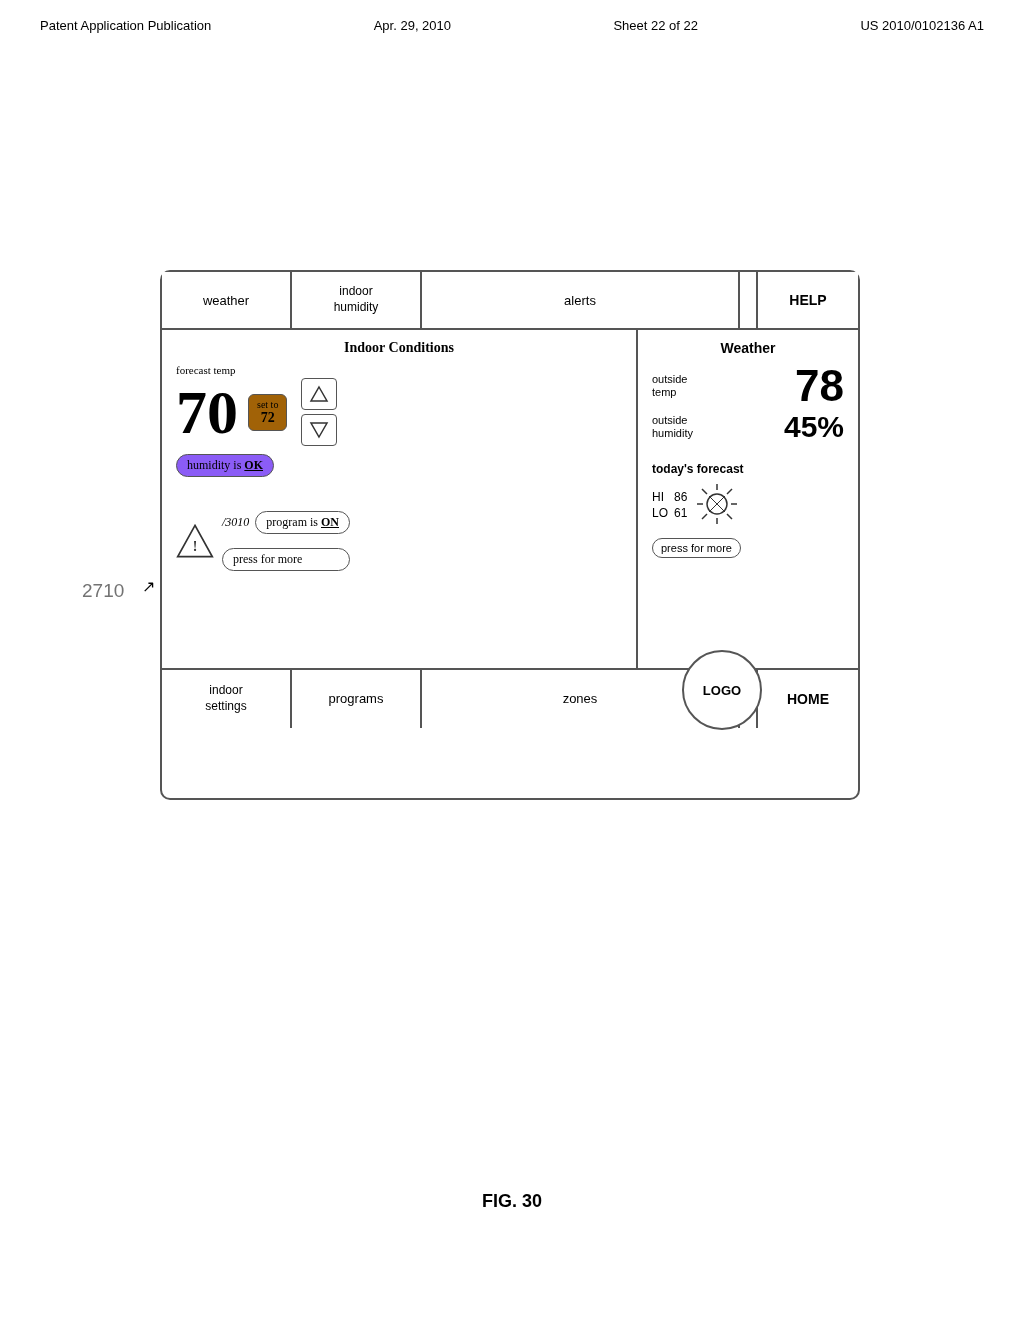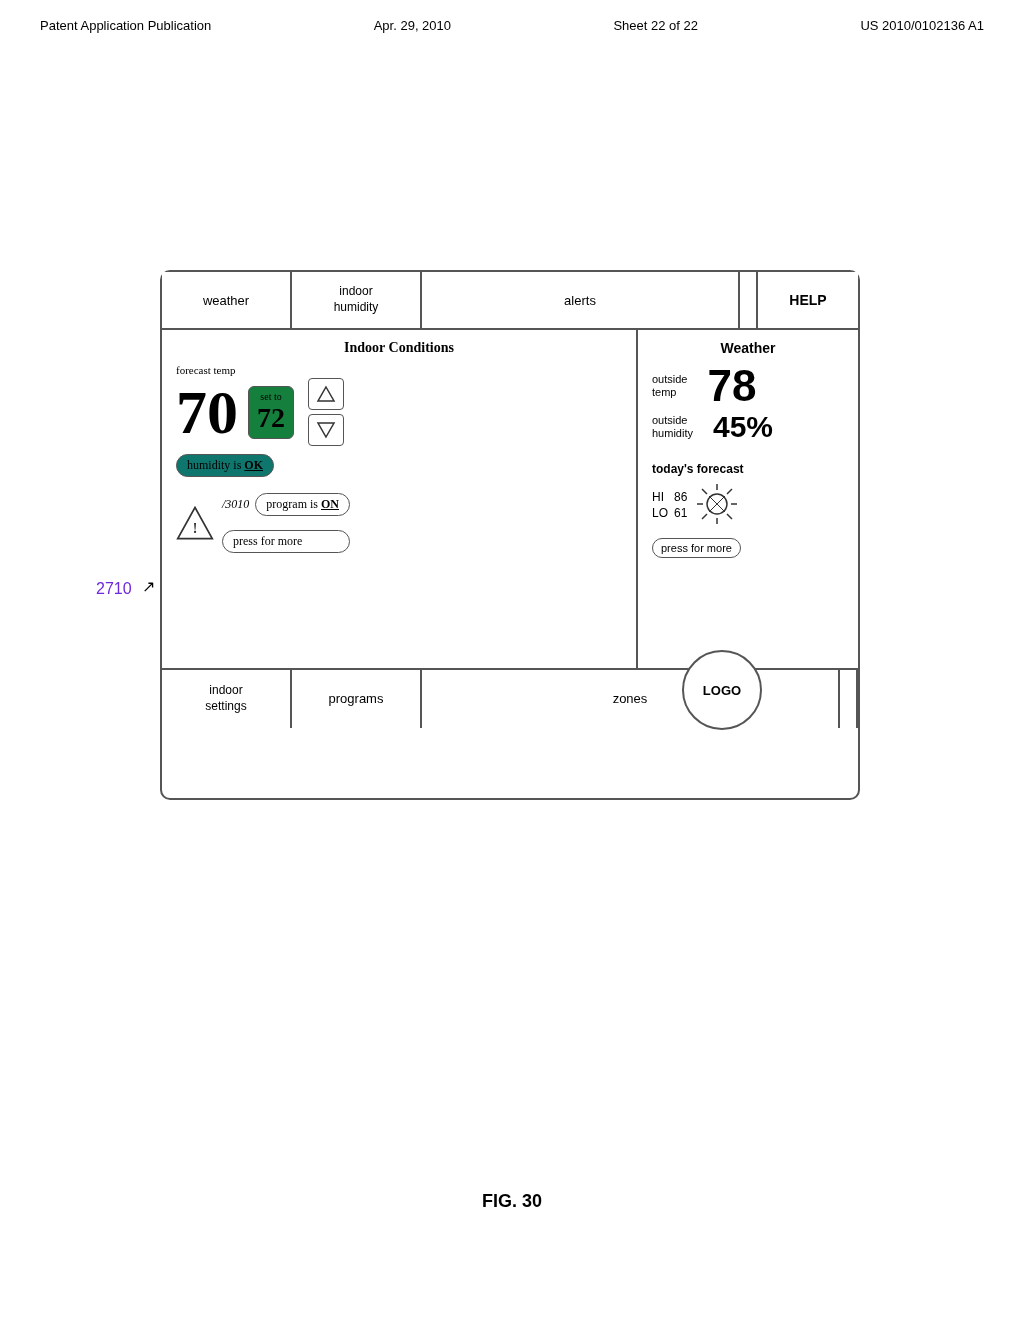--- a/index.html
+++ b/index.html
@@ -35,23 +35,23 @@
       border: 2.5px solid #555;
       border-radius: 10px;
       background: #fff;
       padding: 0;
     }
 
     
     .label-2710 {
       position: absolute;
       top: 580px;
-      left: 96px;
-      font-size: 16px;
-      color: #6d28d9;
+      left: 82px;
+      font-size: 19px;
+      color: #737373;
     }
     .label-arrow {
       position: absolute;
       top: 577px;
       left: 142px;
       font-size: 14px;
       color: #000;
     }
 
     
@@ -118,28 +118,28 @@
       font-weight: bold;
       line-height: 1;
       color: #000;
     }
     .set-to-box {
       border: 1.5px solid #555;
       border-radius: 6px;
       padding: 4px 8px;
       text-align: center;
       font-size: 11px;
-      background: #15803d;
+      background: #a16207;
     }
     .set-to-box .set-to-label {
       font-size: 10px;
       display: block;
     }
     .set-to-box .set-to-value {
-      font-size: 28px;
+      font-size: 14px;
       font-weight: bold;
     }
     .up-down-buttons {
       display: flex;
       flex-direction: column;
       gap: 4px;
       margin-left: 4px;
     }
     .arrow-btn {
       width: 36px;
@@ -152,22 +152,22 @@
       font-size: 16px;
       cursor: pointer;
       background: #fff;
     }
     .humidity-ok-box {
       border: 1.5px solid #555;
       border-radius: 14px;
       display: inline-block;
       padding: 3px 10px;
       font-size: 12px;
-      margin-bottom: 6px;
-      background: #0f766e;
+      margin-bottom: 24px;
+      background: #8b5cf6;
     }
     .humidity-ok-box span.ok-bold {
       font-weight: bold;
       text-decoration: underline;
     }
     .warning-triangle {
       display: flex;
       align-items: center;
       justify-content: center;
       position: relative;
@@ -205,23 +205,22 @@
     }
     .weather-title {
       font-size: 14px;
       font-weight: bold;
       text-align: center;
       margin-bottom: 8px;
     }
     .outside-row {
       display: flex;
       align-items: center;
-      justify-content: flex-start;
+      justify-content: space-between;
       margin-bottom: 2px;
-      gap: 20px;
     }
     .outside-label {
       font-size: 11px;
       line-height: 1.2;
     }
     .outside-value-big {
       font-size: 44px;
       font-weight: bold;
       color: #000;
       line-height: 1;
@@ -452,20 +451,23 @@
     <div class="btab btab-indoor-settings">
       <span>indoor<br>settings</span>
     </div>
     <div class="btab btab-programs">
       <span>programs</span>
     </div>
     <div class="btab btab-zones">
       <span>zones</span>
     </div>
     <div class="btab-gap"></div>
+    <div class="btab btab-home">
+      <span>HOME</span>
+    </div>
   </div>
 
   <div class="logo-circle">
     <span>LOGO</span>
   </div>
 
 </div>
 
 <div class="fig-caption">FIG. 30</div>
 

